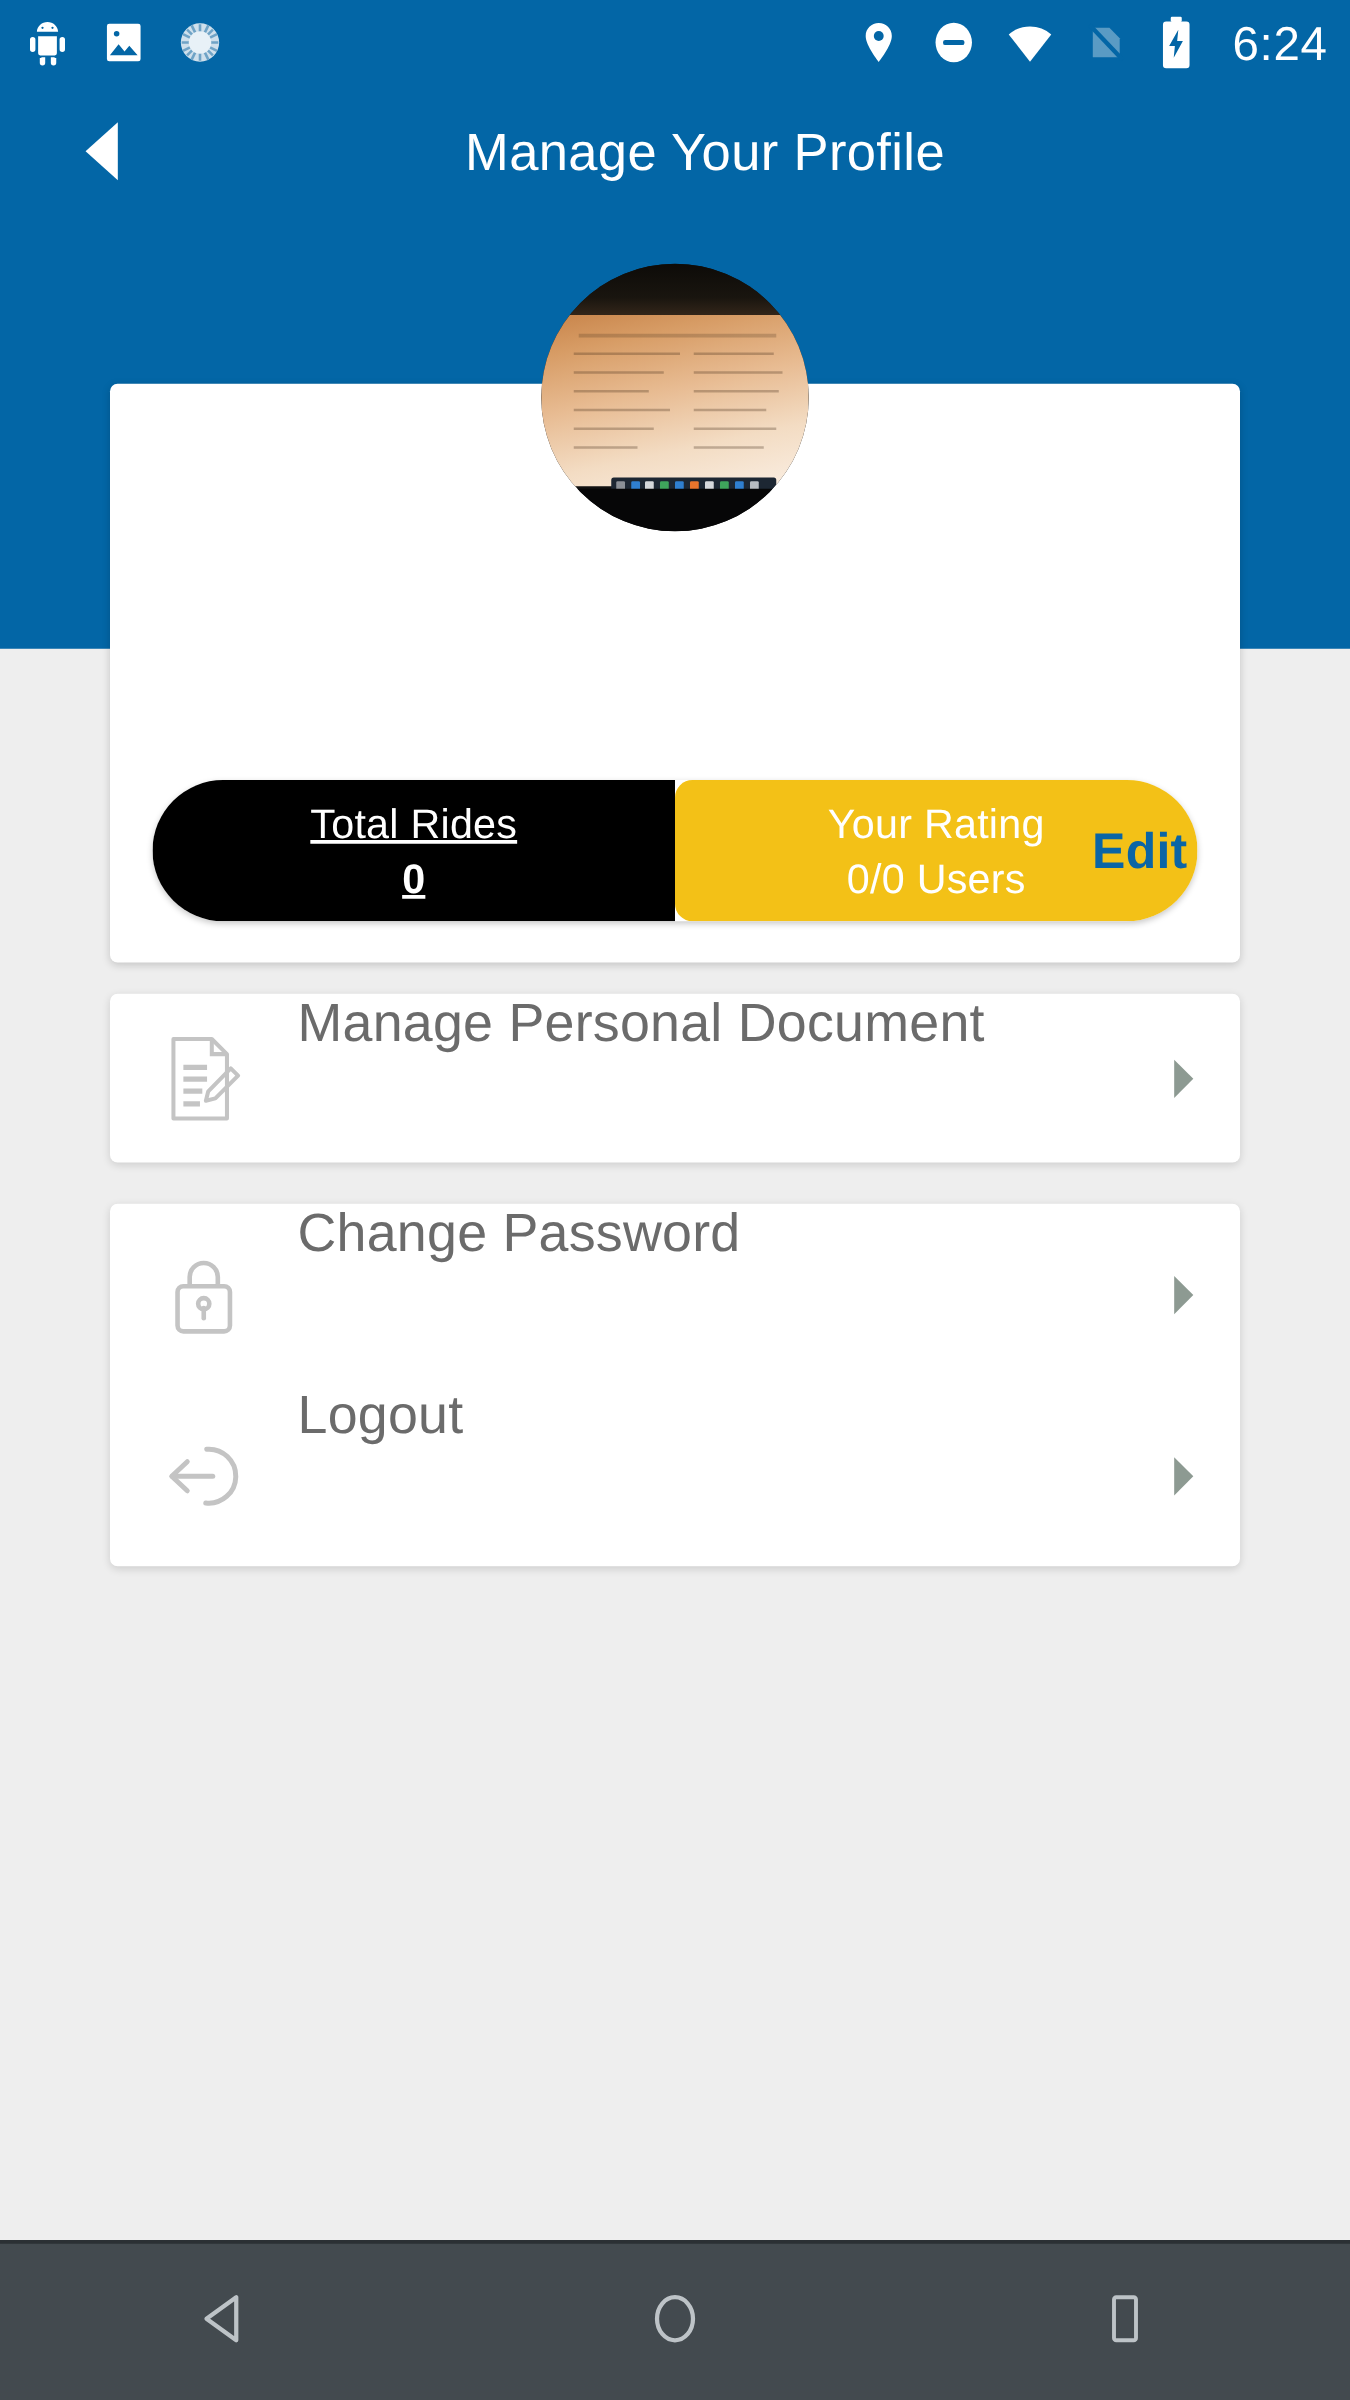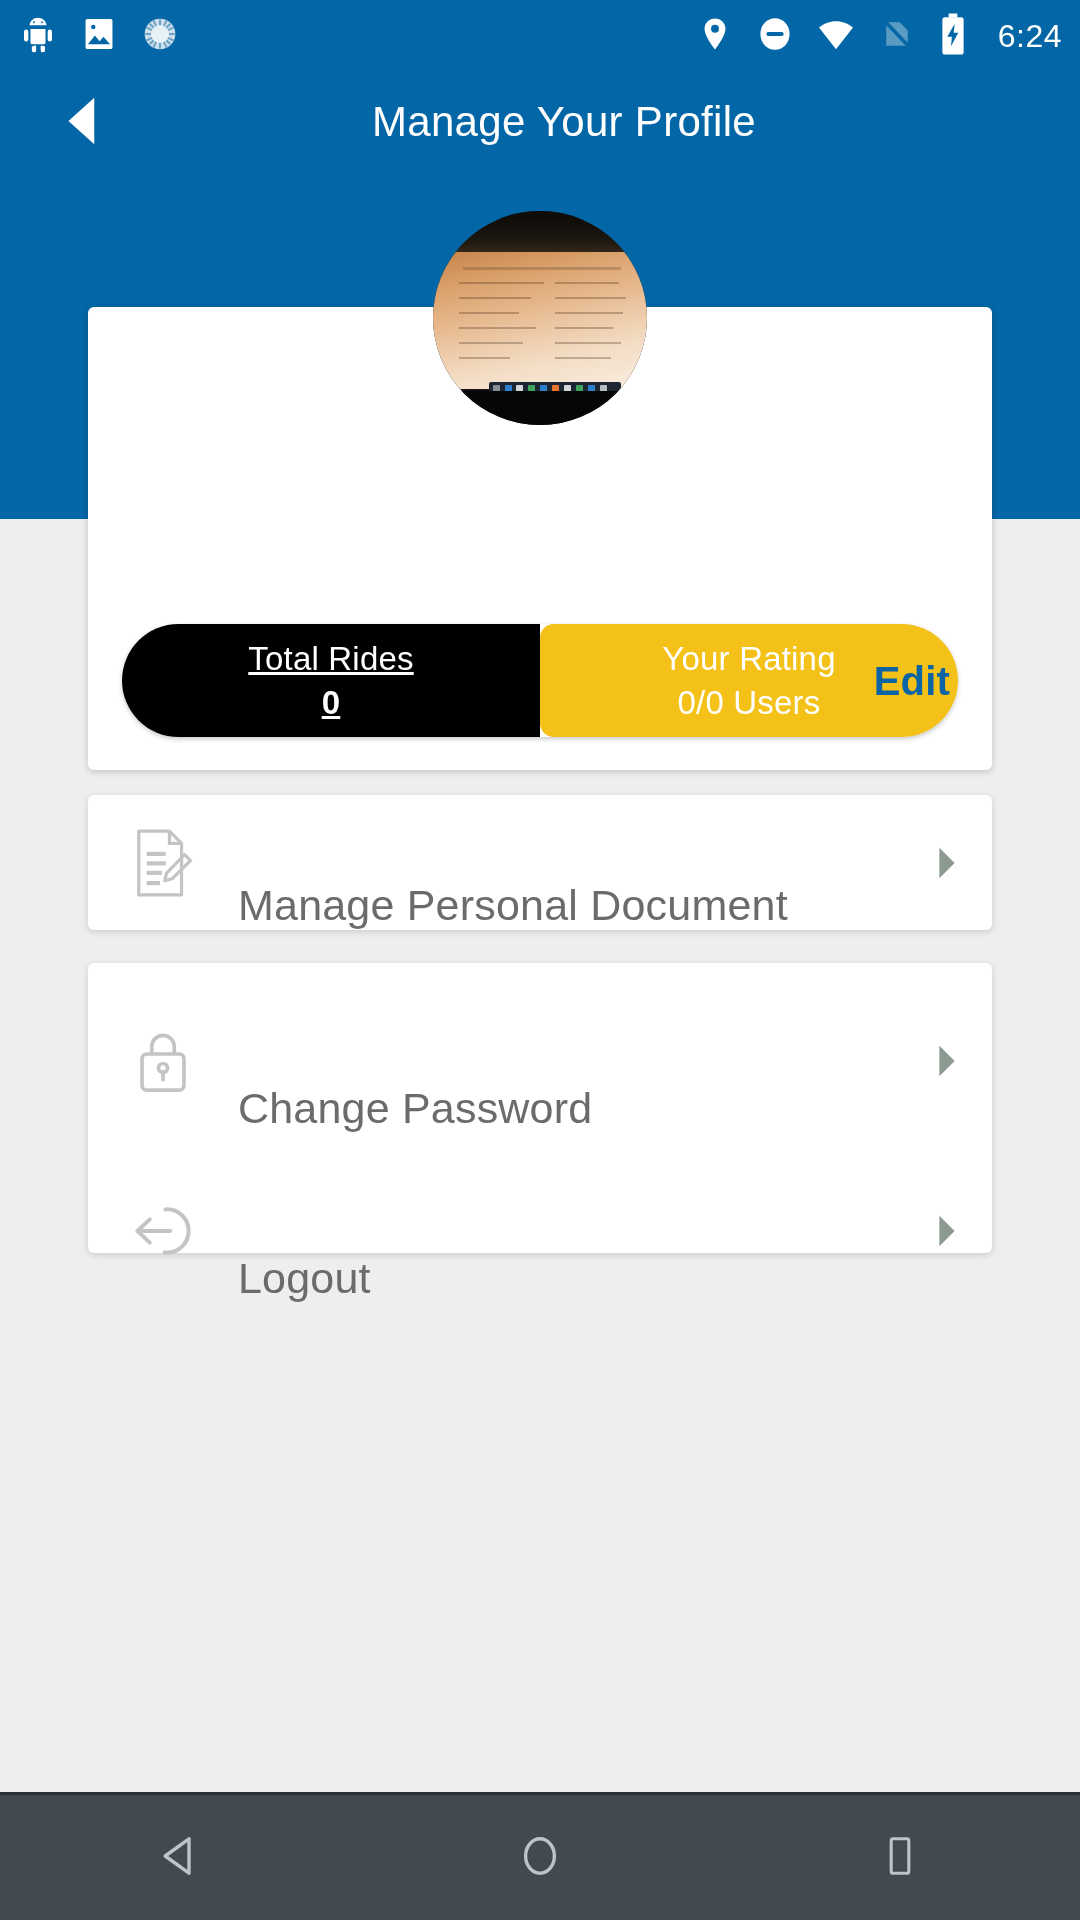--- a/index.html
+++ b/index.html
@@ -11,21 +11,21 @@
   }
   #screen { position:relative; width:1080px; height:1920px; background:#eeeeee; }
 
   
   .statusbar{
     position:absolute; top:0; left:0; width:1080px; height:72px;
     background:#0366a6; display:flex; align-items:center; padding:0 18px;
   }
   .sb-left{ display:flex; align-items:center; gap:22px; }
   .sb-right{ margin-left:auto; display:flex; align-items:center; gap:22px; }
-  .sb-time{ color:#ffffff; font-size:32px; letter-spacing:0.5px; padding-left:8px; }
+  .sb-time{ color:#ffffff; font-size:38px; letter-spacing:0.5px; padding-left:8px; }
   .ic{ display:block; }
 
   
   .appbar{
     position:absolute; top:72px; left:0; width:1080px; height:100px;
     background:#0366a6;
   }
   .backbtn{
     position:absolute; left:48px; top:18px; width:70px; height:66px;
     display:flex; align-items:center; justify-content:center;
@@ -117,23 +117,23 @@
   
   .menu-card{
     position:absolute; left:88px; background:#ffffff; border-radius:6px;
     box-shadow:0 2px 7px rgba(0,0,0,0.14); width:904px;
   }
   #card-doc{ top:795px; height:135px; }
   #card-acct{ top:963px; height:290px; }
 
   .menu-row{
     position:relative; width:100%; height:100%;
-    display:flex; align-items:flex-end;
-  }
-  #card-acct .menu-row{ height:145px;margin-top:25px; }
+    display:flex; align-items:flex-start;
+  }
+  #card-acct .menu-row{ height:145px; }
 
   .row-icon{
     width:150px; min-width:150px; height:100%;
     display:flex; align-items:center; justify-content:center;
   }
   .row-label{
     flex:1; font-size:43px; color:#6b6b6b; letter-spacing:0.2px;
   }
   .row-chev{
     width:90px; min-width:90px; height:100%;

